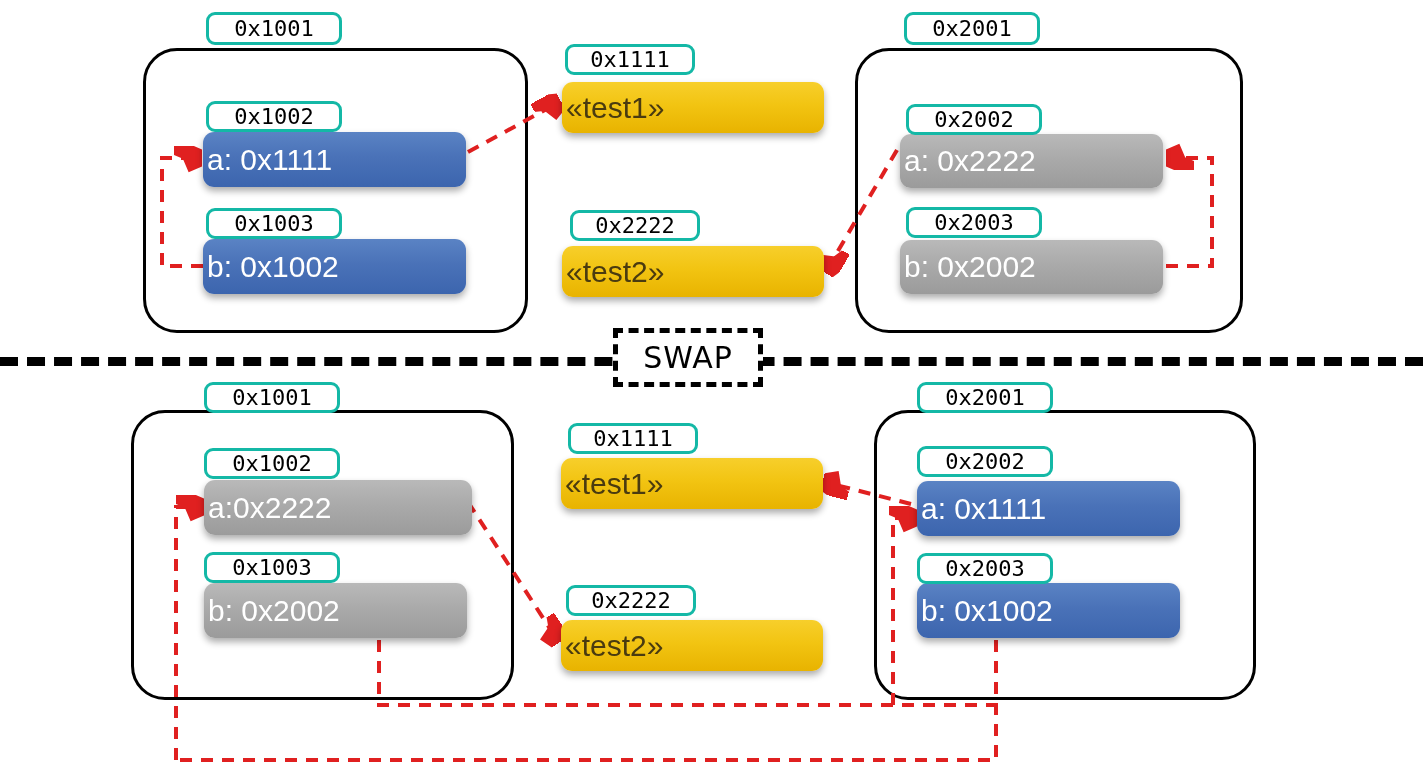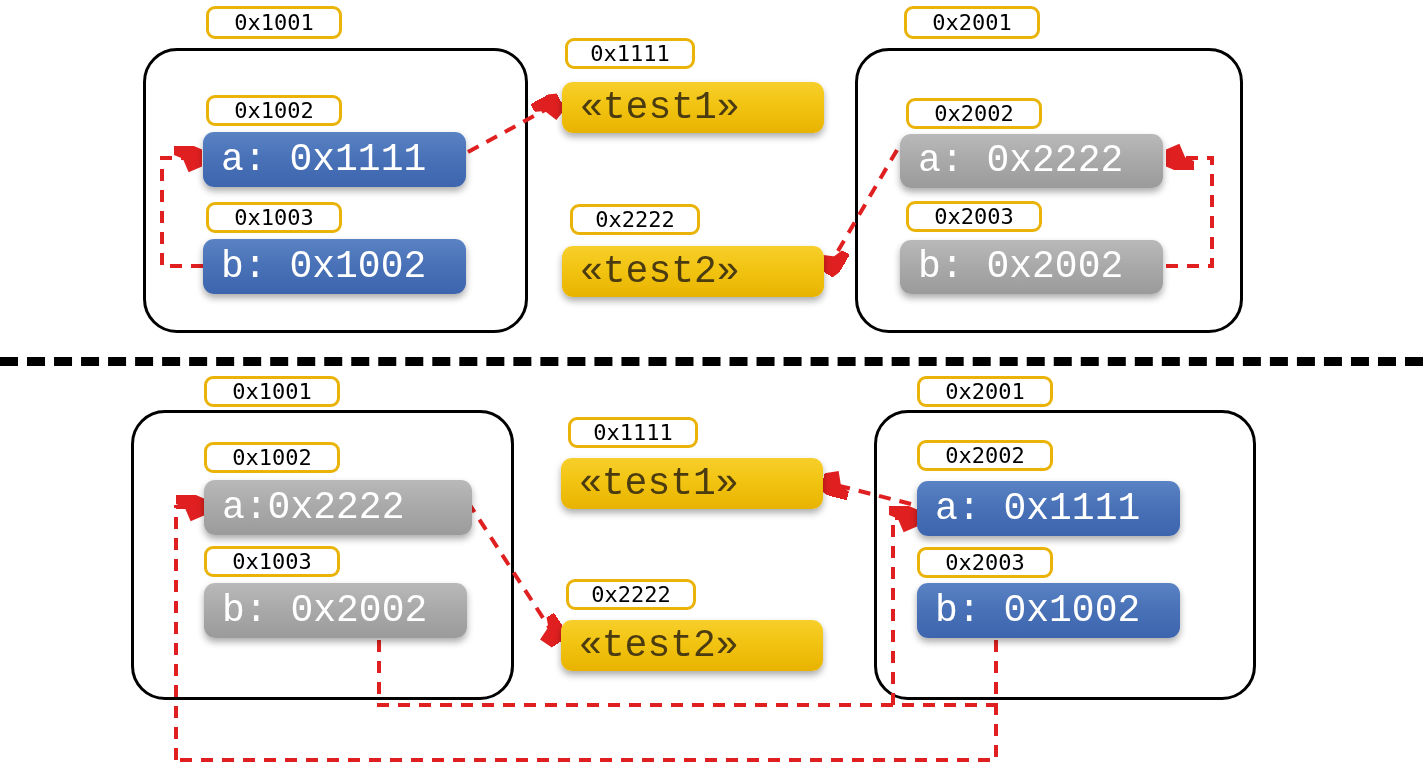--- a/index.html
+++ b/index.html
@@ -21,47 +21,48 @@
     position: absolute;
     border: 3px solid #000000;
     border-radius: 34px;
     background: #ffffff;
     box-sizing: border-box;
   }
 
   
   .addr-tag {
     position: absolute;
-    border: 3px solid #eab308;
+    border: 3px solid #14b8a6;
     border-radius: 9px;
     background: #ffffff;
     color: #000000;
     font-family: "DejaVu Sans Mono", "Liberation Mono", monospace;
     font-size: 22px;
     line-height: 1;
     letter-spacing: 0px;
     display: flex;
     align-items: center;
     justify-content: center;
     box-sizing: border-box;
     z-index: 6;
     white-space: pre;
+    margin-top: 6px;
   }
 
   
   .cell {
     position: absolute;
     border-radius: 11px;
     display: flex;
     align-items: center;
     box-sizing: border-box;
-    padding-left: 18px;
+    padding-left: 4px;
     color: #ffffff;
-    font-family: Liberation Mono, monospace;
-    font-size: 38px;
+    font-family: Liberation Sans, sans-serif;
+    font-size: 30px;
     line-height: 1;
     white-space: pre;
     z-index: 5;
     box-shadow: 0 4px 7px rgba(0,0,0,0.33);
   }
   .cell.blue {
     background: linear-gradient(180deg, #5a83c4 0%, #4a72b8 45%, #3c65ae 100%);
   }
   .cell.gray {
     background: linear-gradient(180deg, #b9b9b9 0%, #aaaaaa 45%, #9b9b9b 100%);
@@ -137,20 +138,23 @@
   <div class="region" style="left:855px; top:48px; width:388px; height:285px;"></div>
   <div class="addr-tag" style="left:904px; top:6px; width:136px; height:33px;">0x2001</div>
 
   <div class="addr-tag" style="left:906px; top:98px; width:136px; height:31px;">0x2002</div>
   <div class="cell gray" style="left:900px; top:134px; width:263px; height:54px;">a: 0x2222</div>
 
   <div class="addr-tag" style="left:906px; top:201px; width:136px; height:31px;">0x2003</div>
   <div class="cell gray" style="left:900px; top:240px; width:263px; height:54px;">b: 0x2002</div>
 
   <div class="divider" style="top:357px;"></div>
+  <div class="swap-box" style="left:613px; top:328px; width:150px; height:59px;">
+    <span>SWAP</span>
+  </div>
 
   <div class="region" style="left:131px; top:410px; width:383px; height:290px;"></div>
   <div class="addr-tag" style="left:204px; top:376px; width:136px; height:31px;">0x1001</div>
 
   <div class="addr-tag" style="left:204px; top:442px; width:136px; height:31px;">0x1002</div>
   <div class="cell gray" style="left:204px; top:480px; width:268px; height:55px;">a:0x2222</div>
 
   <div class="addr-tag" style="left:204px; top:546px; width:136px; height:31px;">0x1003</div>
   <div class="cell gray" style="left:204px; top:583px; width:263px; height:55px;">b: 0x2002</div>
 

